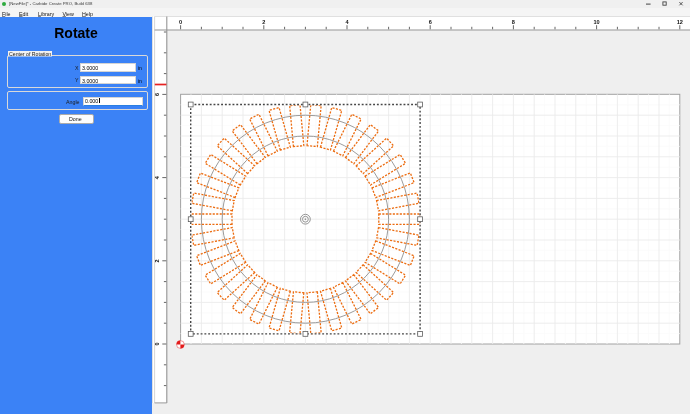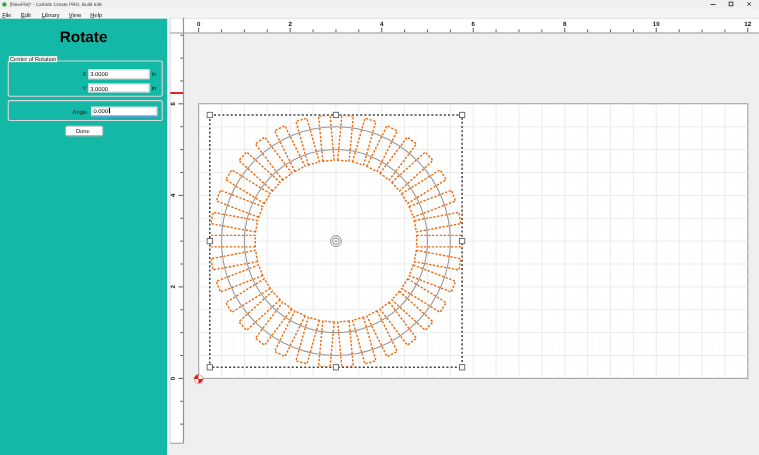--- a/index.html
+++ b/index.html
@@ -1,21 +1,21 @@
 <!DOCTYPE html>
 <html><head><meta charset="utf-8"><style>
 * { margin:0; padding:0; box-sizing:border-box; }
 html,body { width:690px; height:414px; overflow:hidden; }
 body { font-family:"Liberation Sans", sans-serif; background:#f1f1f1; position:relative; }
 #win { position:absolute; left:0; top:0; width:690px; height:414px; background:#f1f1f1; box-shadow:inset 0 0 0 1px #9aa0a6; }
 .abs { position:absolute; }
 .t { transform-origin:0 0; transform:scale(0.5); white-space:nowrap; }
 #titlebar { position:absolute; left:0; top:0; width:690px; height:8px; background:#f0f0f0; }
 #menubar { position:absolute; left:0; top:8px; width:690px; height:9px; background:#f5f5f5; }
-#panel { position:absolute; left:0; top:17px; width:152px; height:397px; background:#14b8a6; }
+#panel { position:absolute; left:0; top:17px; width:152px; height:397px; background:#3b82f6; }
 .gbox { position:absolute; border:1px solid #d9d9d9; border-radius:2px; }
 .inp { position:absolute; background:#fff; border:1px solid #d4d4d4; }
 .lab { position:absolute; color:#1a1a1a; }
 #cv { position:absolute; left:152px; top:16px; }
 </style></head>
 <body>
 <div id="win">
 <div id="titlebar">
   <div class="abs" style="left:1.5px;top:1.5px;width:4px;height:4px;border-radius:2px;background:#2fab3f;"></div>
   <div class="abs t" style="left:9px;top:0.8px;font-size:8.6px;color:#3a3a3a;">[NewFile]* - Carbide Create PRO, Build 638</div>

